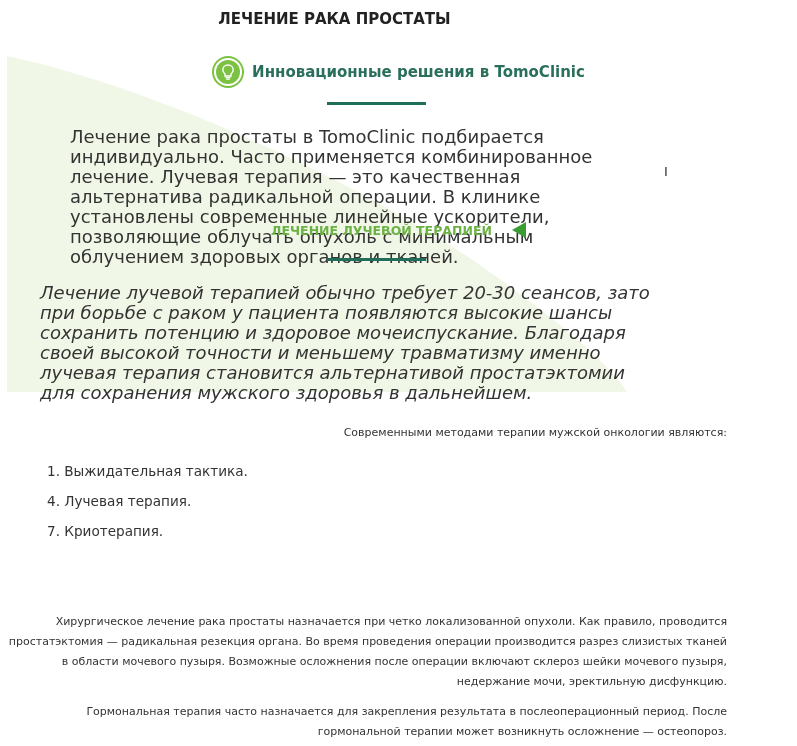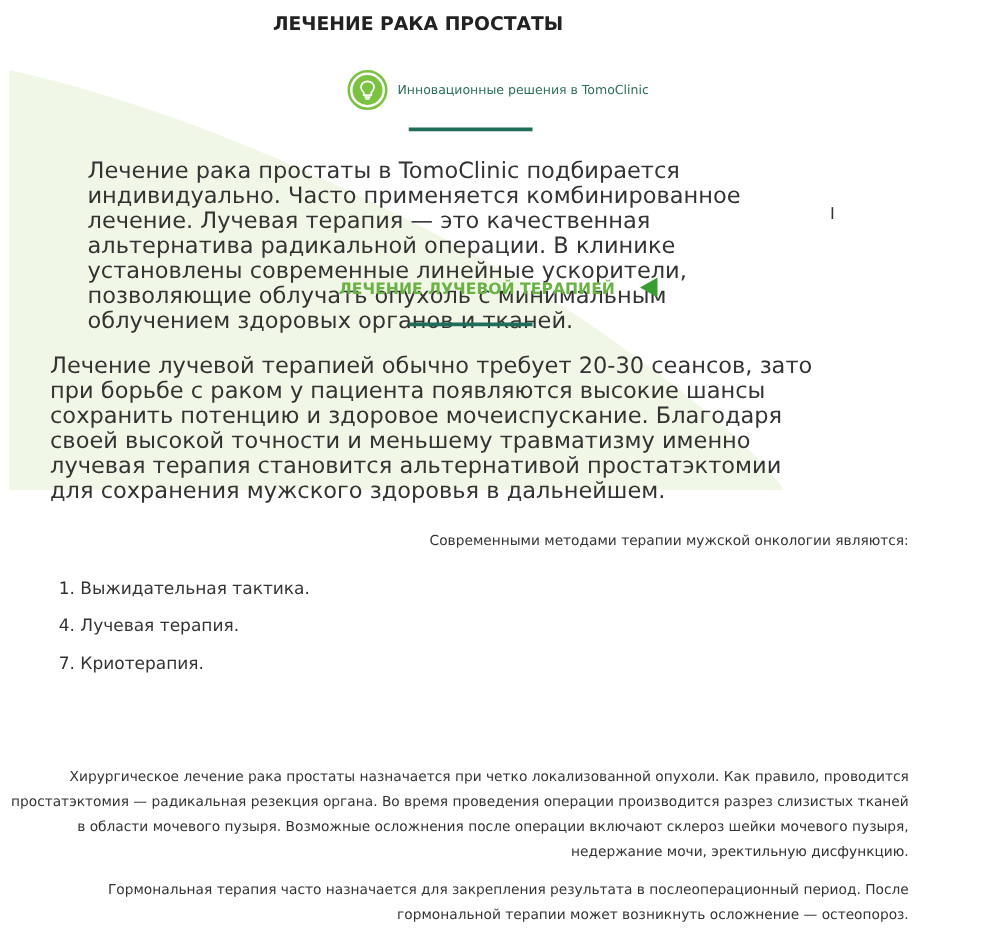--- a/index.html
+++ b/index.html
@@ -62,23 +62,23 @@
     .bulb-inner {
       width: 24px;
       height: 24px;
       border-radius: 50%;
       background: #7cc242;
       display: flex;
       align-items: center;
       justify-content: center;
     }
     .subtitle {
-      font-size: 10px;
+      font-size: 15px;
       color: #2a6f5b;
-      font-weight: 400;
+      font-weight: 700;
     }
     .divider {
       position: absolute;
       left: 327px;
       width: 99px;
       height: 3px;
       background: #1f6e5a;
     }
     .divider-1 { top: 102px; }
     .divider-2 { top: 258px; }
@@ -182,21 +182,21 @@
 
 <span class="cursor-icon">I</span>
 
 <div class="section-link">
   <span>ЛЕЧЕНИЕ ЛУЧЕВОЙ ТЕРАПИЕЙ</span>
   <span class="arrow-icon"></span>
 </div>
 
 <div class="divider divider-2"></div>
 
-<p class="para para-2" style="padding: 0 40px;">
+<p class="para para-2" style="padding: 0 40px; font-style: italic;">
   <span>Лечение лучевой терапией обычно требует 20-30 сеансов, зато при борьбе с раком у пациента появляются высокие шансы сохранить потенцию и здоровое мочеиспускание. Благодаря своей высокой точности и меньшему травматизму именно лучевая терапия становится альтернативой простатэктомии для сохранения мужского здоровья в дальнейшем.</span>
 </p>
 
 <p class="body-text intro">Современными методами терапии мужской онкологии являются:</p>
 
 <ol class="methods-list">
   <li>1. Выжидательная тактика.</li>
   <li>4. Лучевая терапия.</li>
   <li>7. Криотерапия.</li>
 </ol>

